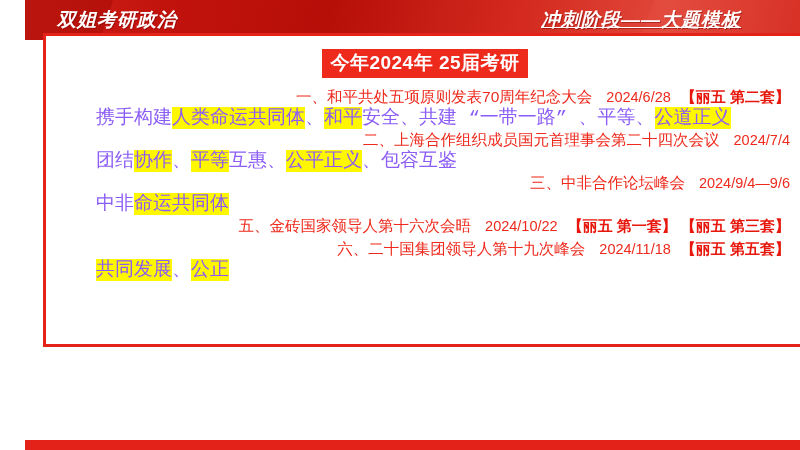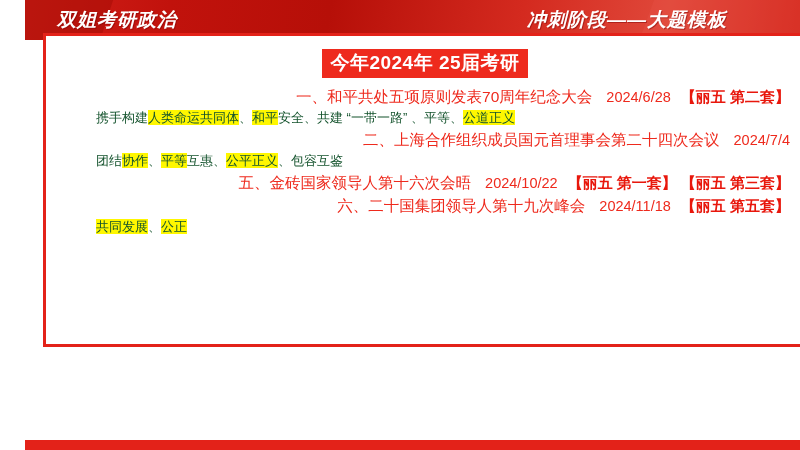--- a/index.html
+++ b/index.html
@@ -64,21 +64,21 @@
     font-size: 19px;
     font-weight: bold;
     font-style: italic;
     letter-spacing: 1px;
     line-height: 26px;
     white-space: nowrap;
     z-index: 3;
     text-shadow: 1px 1px 0 rgba(120,0,0,.45);
   }
   .header-title-left { left: 32px; }
-  .header-title-right { right: 98px; }
+  .header-title-right { right: 84px; text-decoration: underline; }
 
   
   .content-frame {
     position: absolute;
     left: 18px;
     top: 33px;
     width: 764px;
     height: 314px;
     border: 3px solid #e32219;
     box-sizing: border-box;
@@ -141,25 +141,26 @@
   .entry-head .tag {
     margin-left: 10px;
     font-weight: bold;
     color: #e8170c;
     font-size: 15px;
   }
   .entry-head .tag + .tag {
     margin-left: 4px;
   }
   .entry-sub {
-    color: #14532d;
-    font-size: 13px;
+    color: #8b5cf6;
+    font-size: 19px;
     line-height: 20px;
     padding-left: 30px;
     white-space: nowrap;
+    font-family: Liberation Mono, monospace;
   }
   .hl {
     background: #fff700;
   }
 
   
   .footer-band {
     position: absolute;
     left: 0;
     bottom: 0;
@@ -188,20 +189,24 @@
       <div class="list">
           <div class="entry">
             <div class="entry-head"><span class="num">一、</span><span class="name">和平共处五项原则发表70周年纪念大会</span><span class="date">2024/6/28</span><span class="tag">【丽五 第二套】</span></div>
             <div class="entry-sub"><span>携手构建</span><span class="hl">人类命运共同体</span><span>、</span><span class="hl">和平</span><span>安全、共建 “一带一路” 、平等、</span><span class="hl">公道正义</span></div>
           </div>
           <div class="entry">
             <div class="entry-head"><span class="num">二、</span><span class="name">上海合作组织成员国元首理事会第二十四次会议</span><span class="date">2024/7/4</span></div>
             <div class="entry-sub"><span>团结</span><span class="hl">协作</span><span>、</span><span class="hl">平等</span><span>互惠、</span><span class="hl">公平正义</span><span>、包容互鉴</span></div>
           </div>
           <div class="entry">
+            <div class="entry-head"><span class="num">三、</span><span class="name">中非合作论坛峰会</span><span class="date">2024/9/4—9/6</span></div>
+            <div class="entry-sub"><span>中非</span><span class="hl">命运共同体</span></div>
+          </div>
+          <div class="entry">
             <div class="entry-head"><span class="num">五、</span><span class="name">金砖国家领导人第十六次会晤</span><span class="date">2024/10/22</span><span class="tag">【丽五 第一套】</span><span class="tag">【丽五 第三套】</span></div>
           </div>
           <div class="entry">
             <div class="entry-head"><span class="num">六、</span><span class="name">二十国集团领导人第十九次峰会</span><span class="date">2024/11/18</span><span class="tag">【丽五 第五套】</span></div>
             <div class="entry-sub"><span class="hl">共同发展</span><span>、</span><span class="hl">公正</span></div>
           </div>
         </div>
 
     </div>
   </div>

